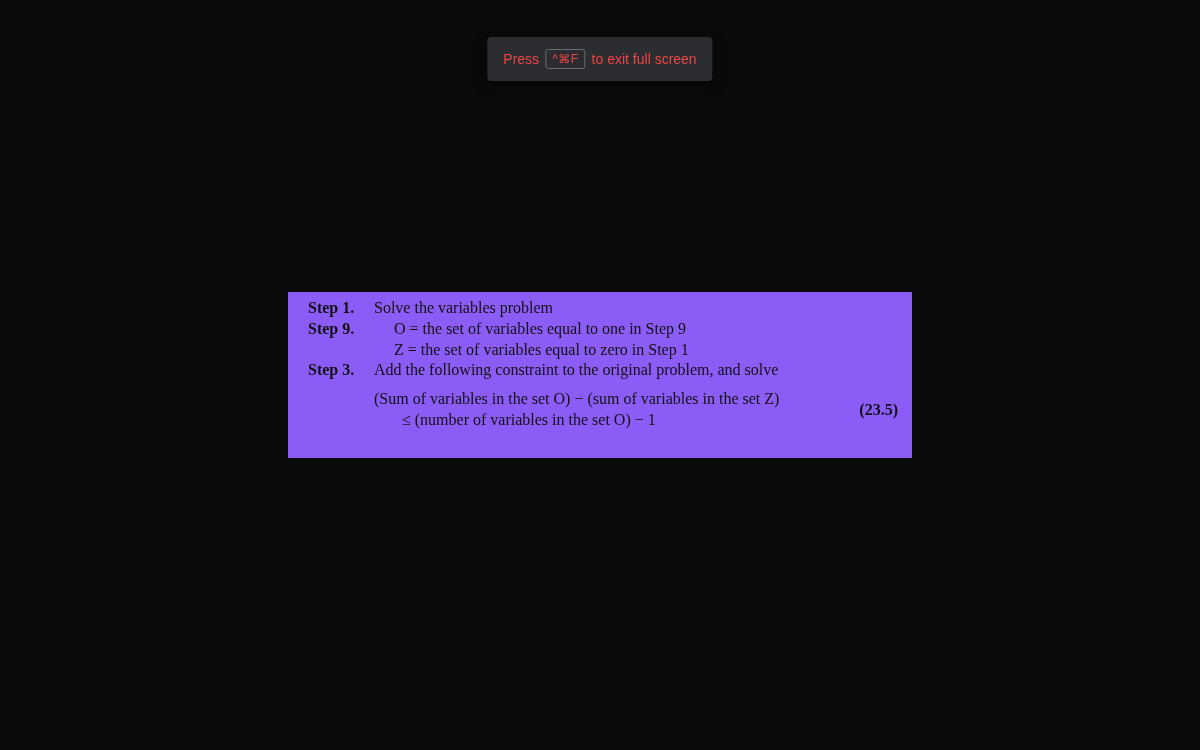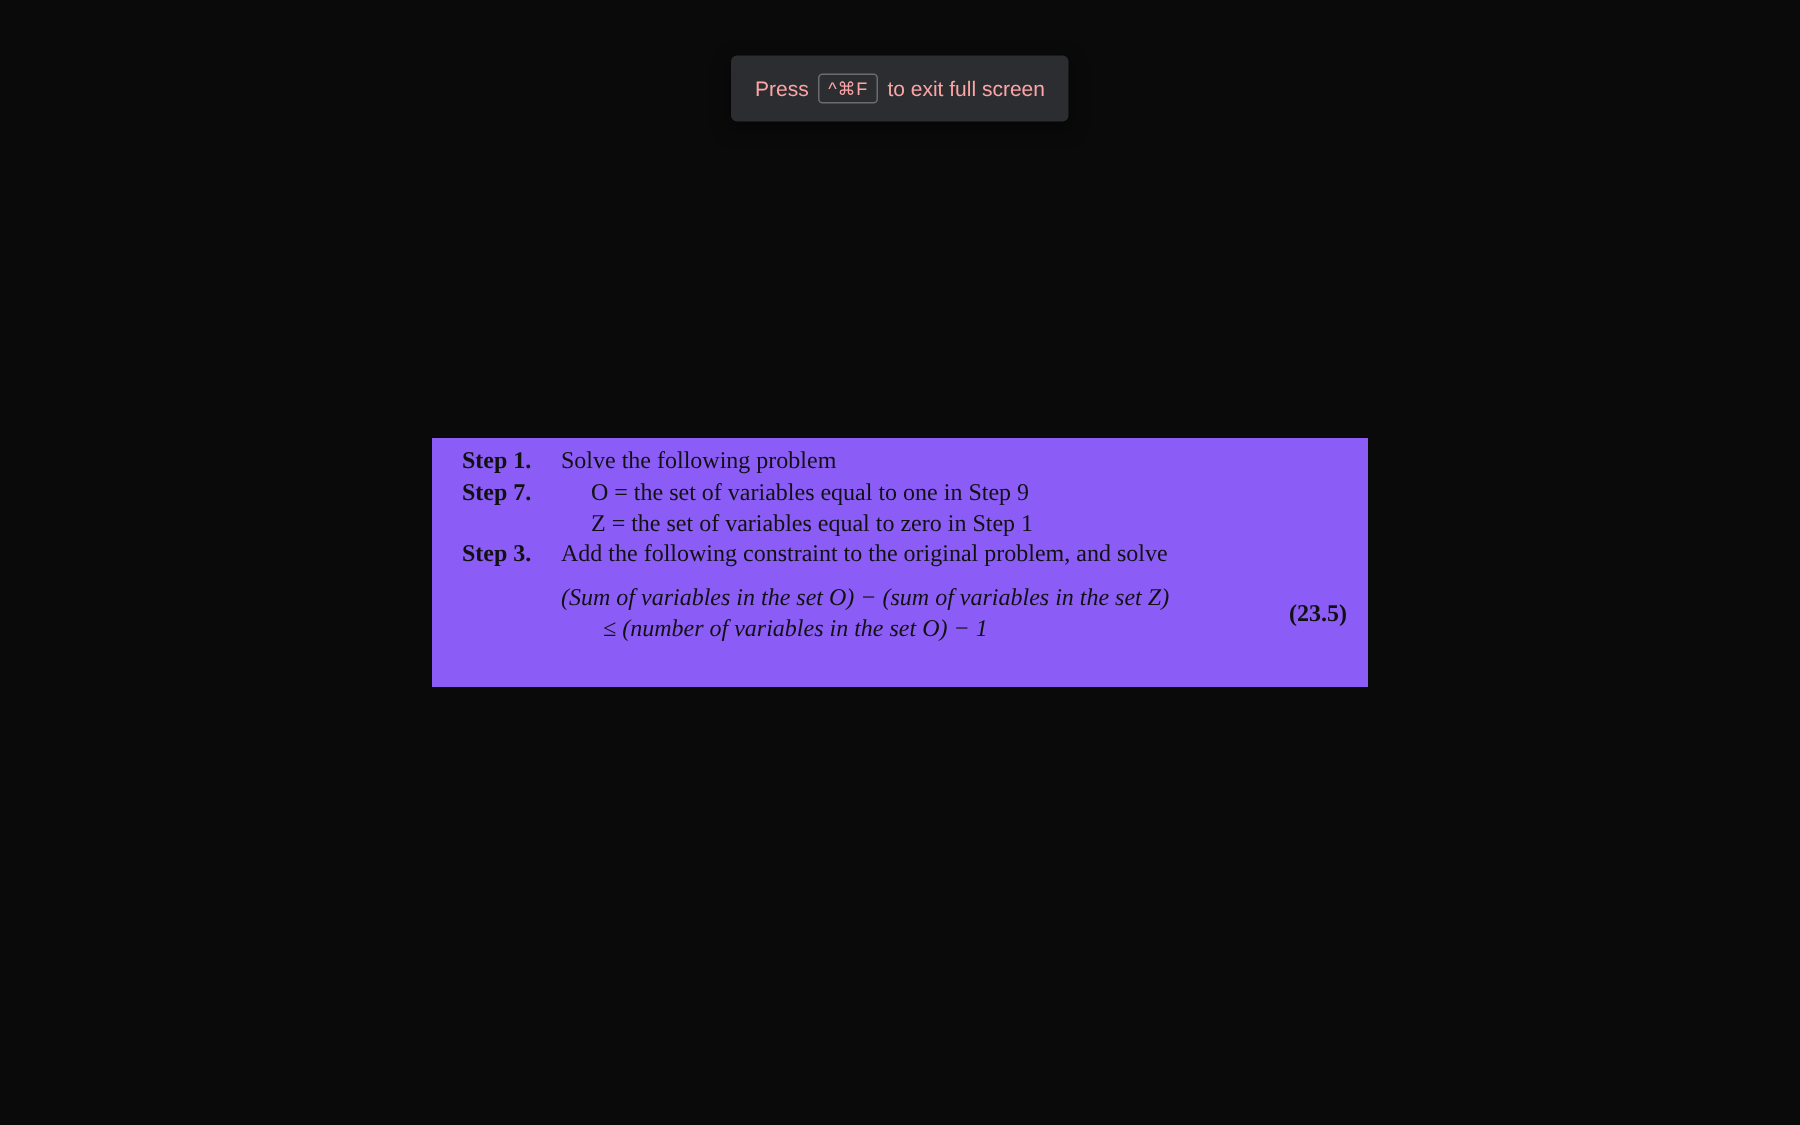--- a/index.html
+++ b/index.html
@@ -10,21 +10,21 @@
       font-family: -apple-system, BlinkMacSystemFont, "Segoe UI", sans-serif;
       overflow: hidden;
       position: relative;
     }
     .fullscreen-hint {
       position: absolute;
       top: 37px;
       left: 50%;
       transform: translateX(-50%);
       background: #2b2d31;
-      color: #fca5a5;
+      color: #ef4444;
       font-size: 14px;
       padding: 12px 16px;
       border-radius: 4px;
       display: flex;
       align-items: center;
       gap: 6px;
       box-shadow: 0 4px 12px rgba(0,0,0,0.5);
     }
     .fullscreen-hint .key {
       border: 1px solid #6a6c70;
@@ -57,45 +57,45 @@
       white-space: nowrap;
     }
     .step-body { flex: 1; }
     .step-indent { padding-left: 20px; }
     .equation-block {
       display: flex;
       align-items: center;
       margin-top: 8px;
       padding-left: 66px;
     }
-    .equation-lines { flex: 1; font-style: italic; }
+    .equation-lines { flex: 1; }
     .equation-line1 { }
     .equation-line2 { padding-left: 28px; }
     .equation-num {
       font-weight: bold;
       padding-right: 2px;
       padding-left: 20px;
     }
   </style>
 </head>
 <body>
 
 <div class="fullscreen-hint">
   <span>Press</span>
   <span class="key">^⌘F</span>
   <span>to exit full screen</span>
 </div>
 
 <div class="content-frame">
   <div class="step-row">
     <div class="step-label">Step 1.</div>
-    <div class="step-body">Solve the following problem</div>
+    <div class="step-body">Solve the variables problem</div>
   </div>
   <div class="step-row">
-    <div class="step-label">Step 7.</div>
+    <div class="step-label">Step 9.</div>
     <div class="step-body">
       <div class="step-indent">O = the set of variables equal to one in Step 9</div>
       <div class="step-indent">Z = the set of variables equal to zero in Step 1</div>
     </div>
   </div>
   <div class="step-row">
     <div class="step-label">Step 3.</div>
     <div class="step-body">Add the following constraint to the original problem, and solve</div>
   </div>
   <div class="equation-block">

